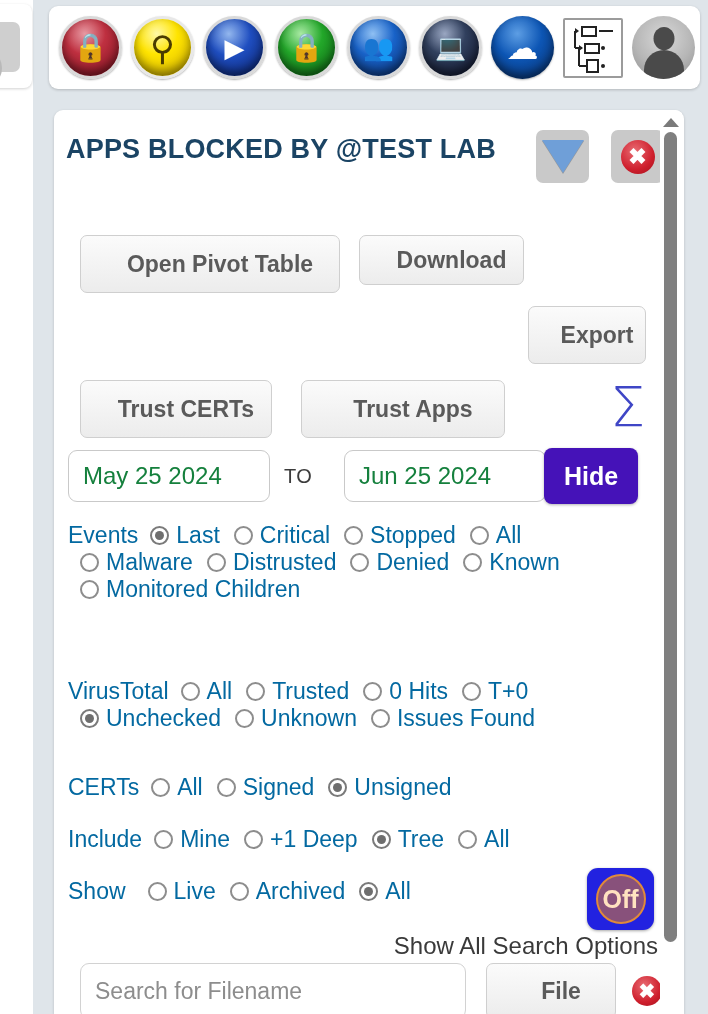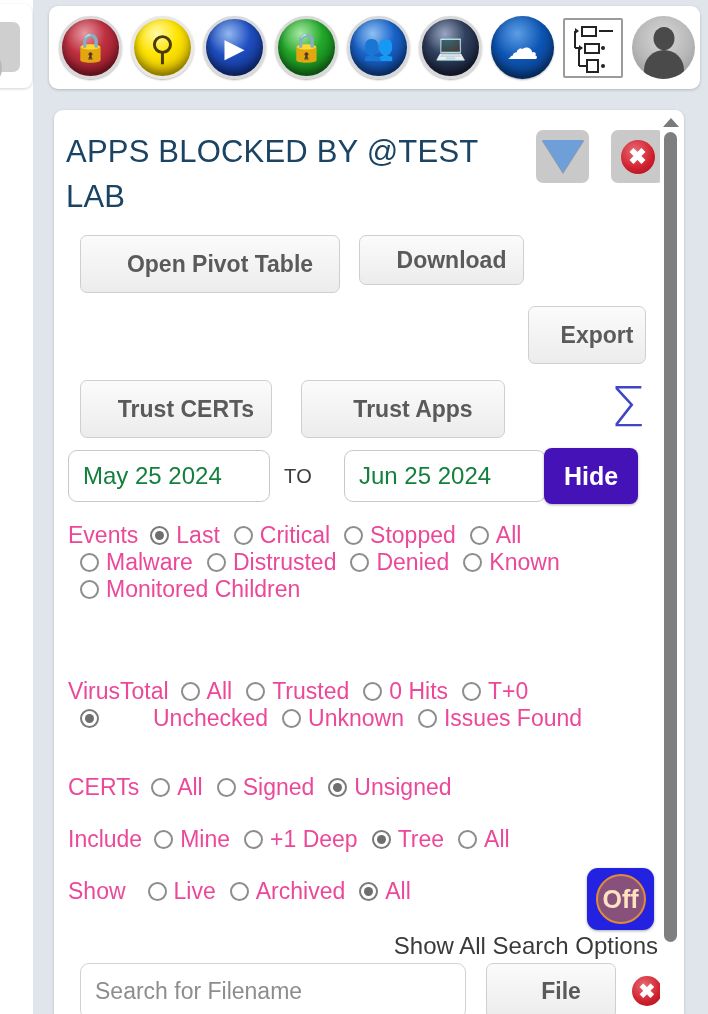--- a/index.html
+++ b/index.html
@@ -155,23 +155,23 @@
     overflow: hidden;
   }
   #panel-inner { position: relative; width: 100%; height: 100%; }
 
   
   #panel-title {
     position: absolute;
     left: 12px; top: 20px;
     width: 440px;
     color: #1b4464;
-    font-size: 31px;
+    font-size: 27px;
     line-height: 1.45;
-    font-weight: 400;
+    font-weight: 700;
     letter-spacing: .2px;
   }
 
   
   .corner-btn {
     position: absolute;
     width: 53px; height: 53px;
     background: #c9c9c9;
     border-radius: 7px;
     display: flex; align-items: center; justify-content: center;
@@ -265,21 +265,21 @@
     display: flex; align-items: center; justify-content: center;
     box-shadow: 0 1px 3px rgba(0,0,0,.3);
   }
 
   
   .optrow {
     position: absolute;
     left: 14px;
     width: 600px;
     font-size: 23px;
-    color: #ec4899;
+    color: #0369a1;
     display: flex;
     flex-wrap: wrap;
     align-items: center;
   }
   .optrow .grouplabel {
     margin-right: 12px;
     white-space: nowrap;
   }
   .opt {
     display: inline-flex;
@@ -536,21 +536,21 @@
       <span>Trusted</span>
     </span>
     <span class="opt">
       <span class="radio"></span>
       <span>0 Hits</span>
     </span>
     <span class="opt">
       <span class="radio"></span>
       <span>T+0</span>
     </span>
-    <span class="opt" style="margin-left:12px;gap:47px;">
+    <span class="opt" style="margin-left:12px;">
       <span class="radio on"></span>
       <span>Unchecked</span>
     </span>
     <span class="opt">
       <span class="radio"></span>
       <span>Unknown</span>
     </span>
     <span class="opt">
       <span class="radio"></span>
       <span>Issues Found</span>

